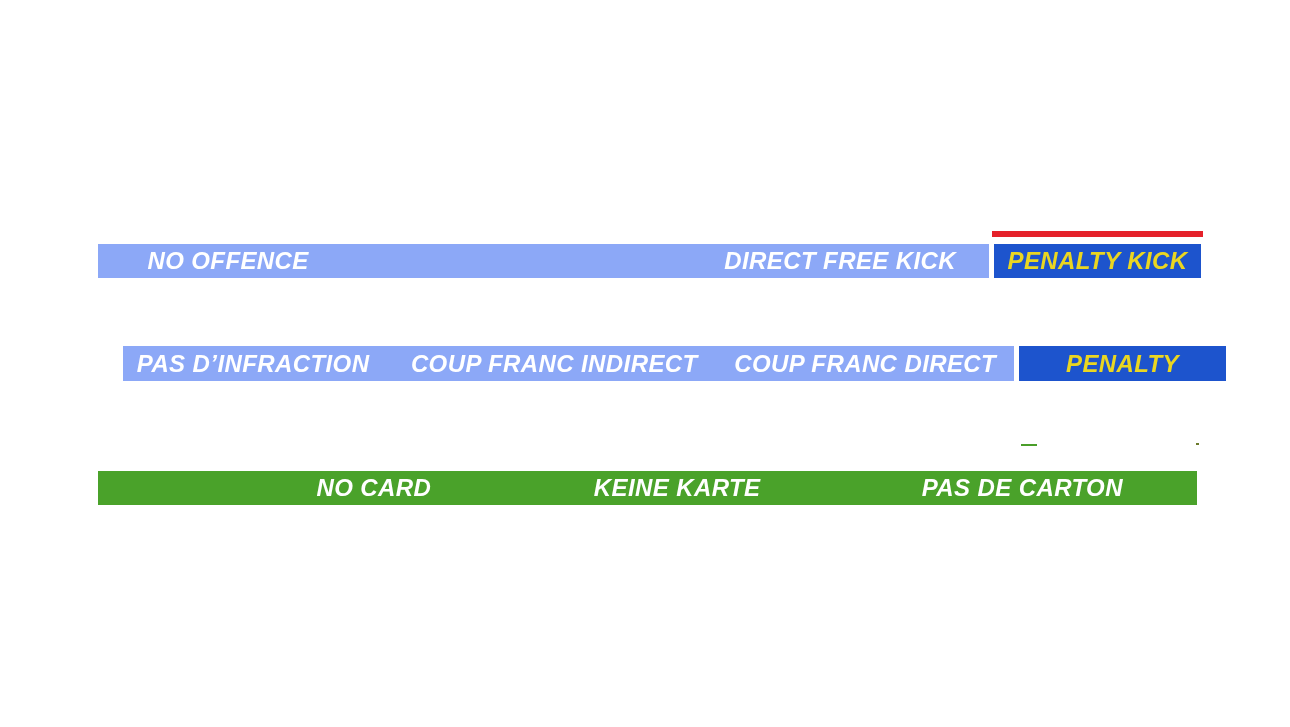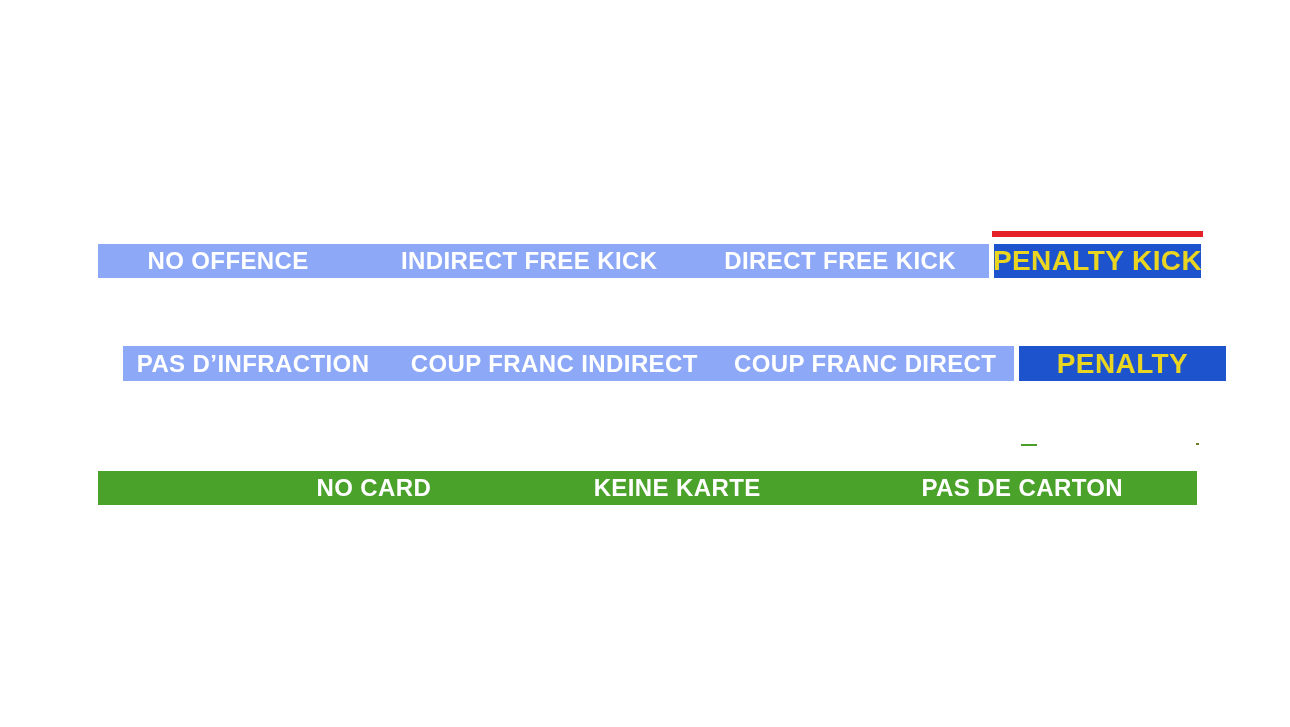--- a/index.html
+++ b/index.html
@@ -6,20 +6,21 @@
   body {
     width: 1290px; height: 727px;
     background: var(--background, #ffffff);
     font-family: "Liberation Sans", "DejaVu Sans", sans-serif;
     overflow: hidden;
   }
   .slide {
     position: relative;
     width: 1290px; height: 727px;
     background: var(--background, #ffffff);
+    font-style: italic;
   }
   .lang-row { position: absolute; left: 0; width: 1290px; }
   .row-bar {
     position: absolute; left: 98px; width: 891px; height: 100%;
     background: var(--row-bar, #8ca8f7);
   }
   .bar-label {
     position: absolute; top: 50%;
     transform: translate(-50%, -50%);
     white-space: nowrap;
@@ -29,21 +30,21 @@
   .row-bar .col1 { left: 14.6%; }
   .row-bar .col2 { left: 48.4%; }
   .row-bar .col3 { left: 83.3%; }
   .penalty-cell {
     position: absolute; left: 994px; width: 207px; height: 100%;
     background: var(--penalty-bar, #1d54cd);
     display: flex; align-items: center; justify-content: center;
   }
   .penalty-cell span {
     color: var(--penalty-text, #ead621);
-    font-size: 28px; font-weight: 700; letter-spacing: 0.4px;
+    font-size: 24px; font-weight: 700; letter-spacing: 0.4px;
     white-space: nowrap;
   }
   .row-1 { top: 244px; height: 34px; }
   .row-2 { top: 294px; height: 35px; }
   .row-3 { top: 346px; height: 35px; margin-left: 25px; }
   .highlight-line {
     position: absolute; left: 992px; top: 231px;
     width: 211px; height: 6px;
     background: var(--highlight-line, #e5212a);
   }
@@ -70,21 +71,20 @@
 </head>
 <body>
 
 <div class="slide">
 
   <div class="highlight-line"></div>
 
   <div class="lang-row row-1">
     <div class="row-bar">
       <span class="bar-label col1">NO OFFENCE</span>
-      <span class="bar-label col2">INDIRECT FREE KICK</span>
       <span class="bar-label col3">DIRECT FREE KICK</span>
     </div>
     <div class="penalty-cell">
       <span>PENALTY KICK</span>
     </div>
   </div>
 
 
   <div class="lang-row row-3">
     <div class="row-bar">

